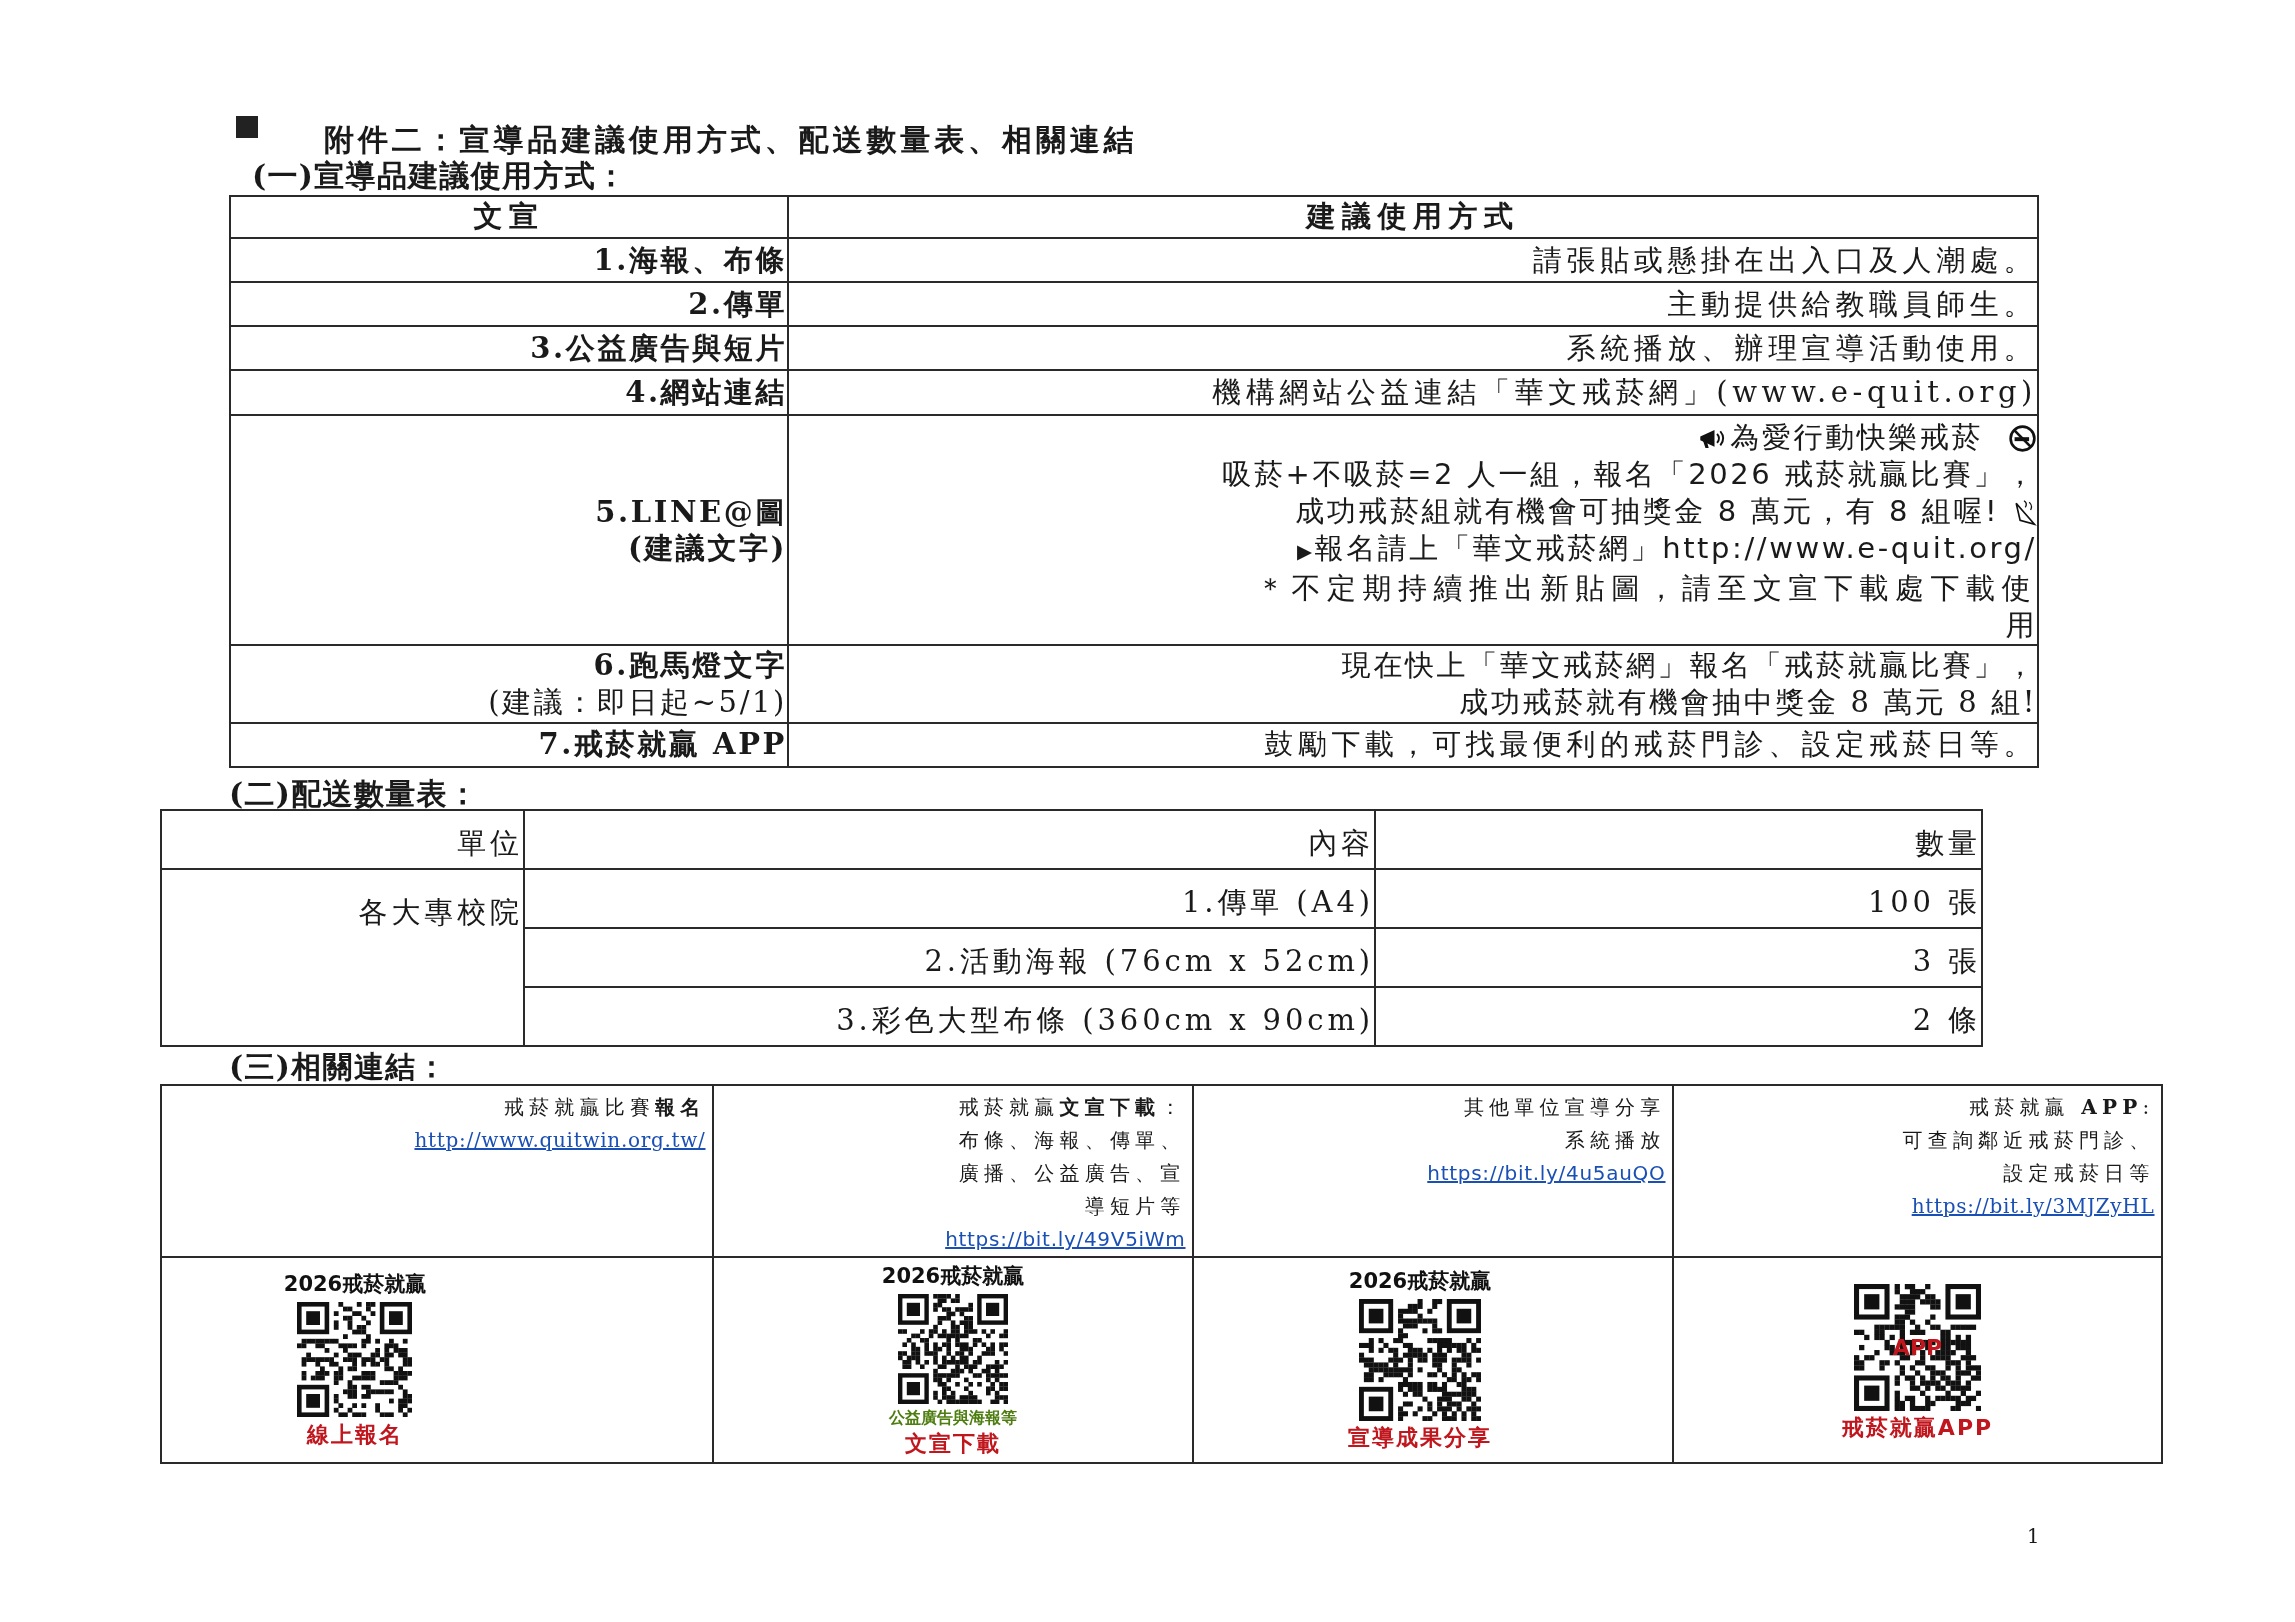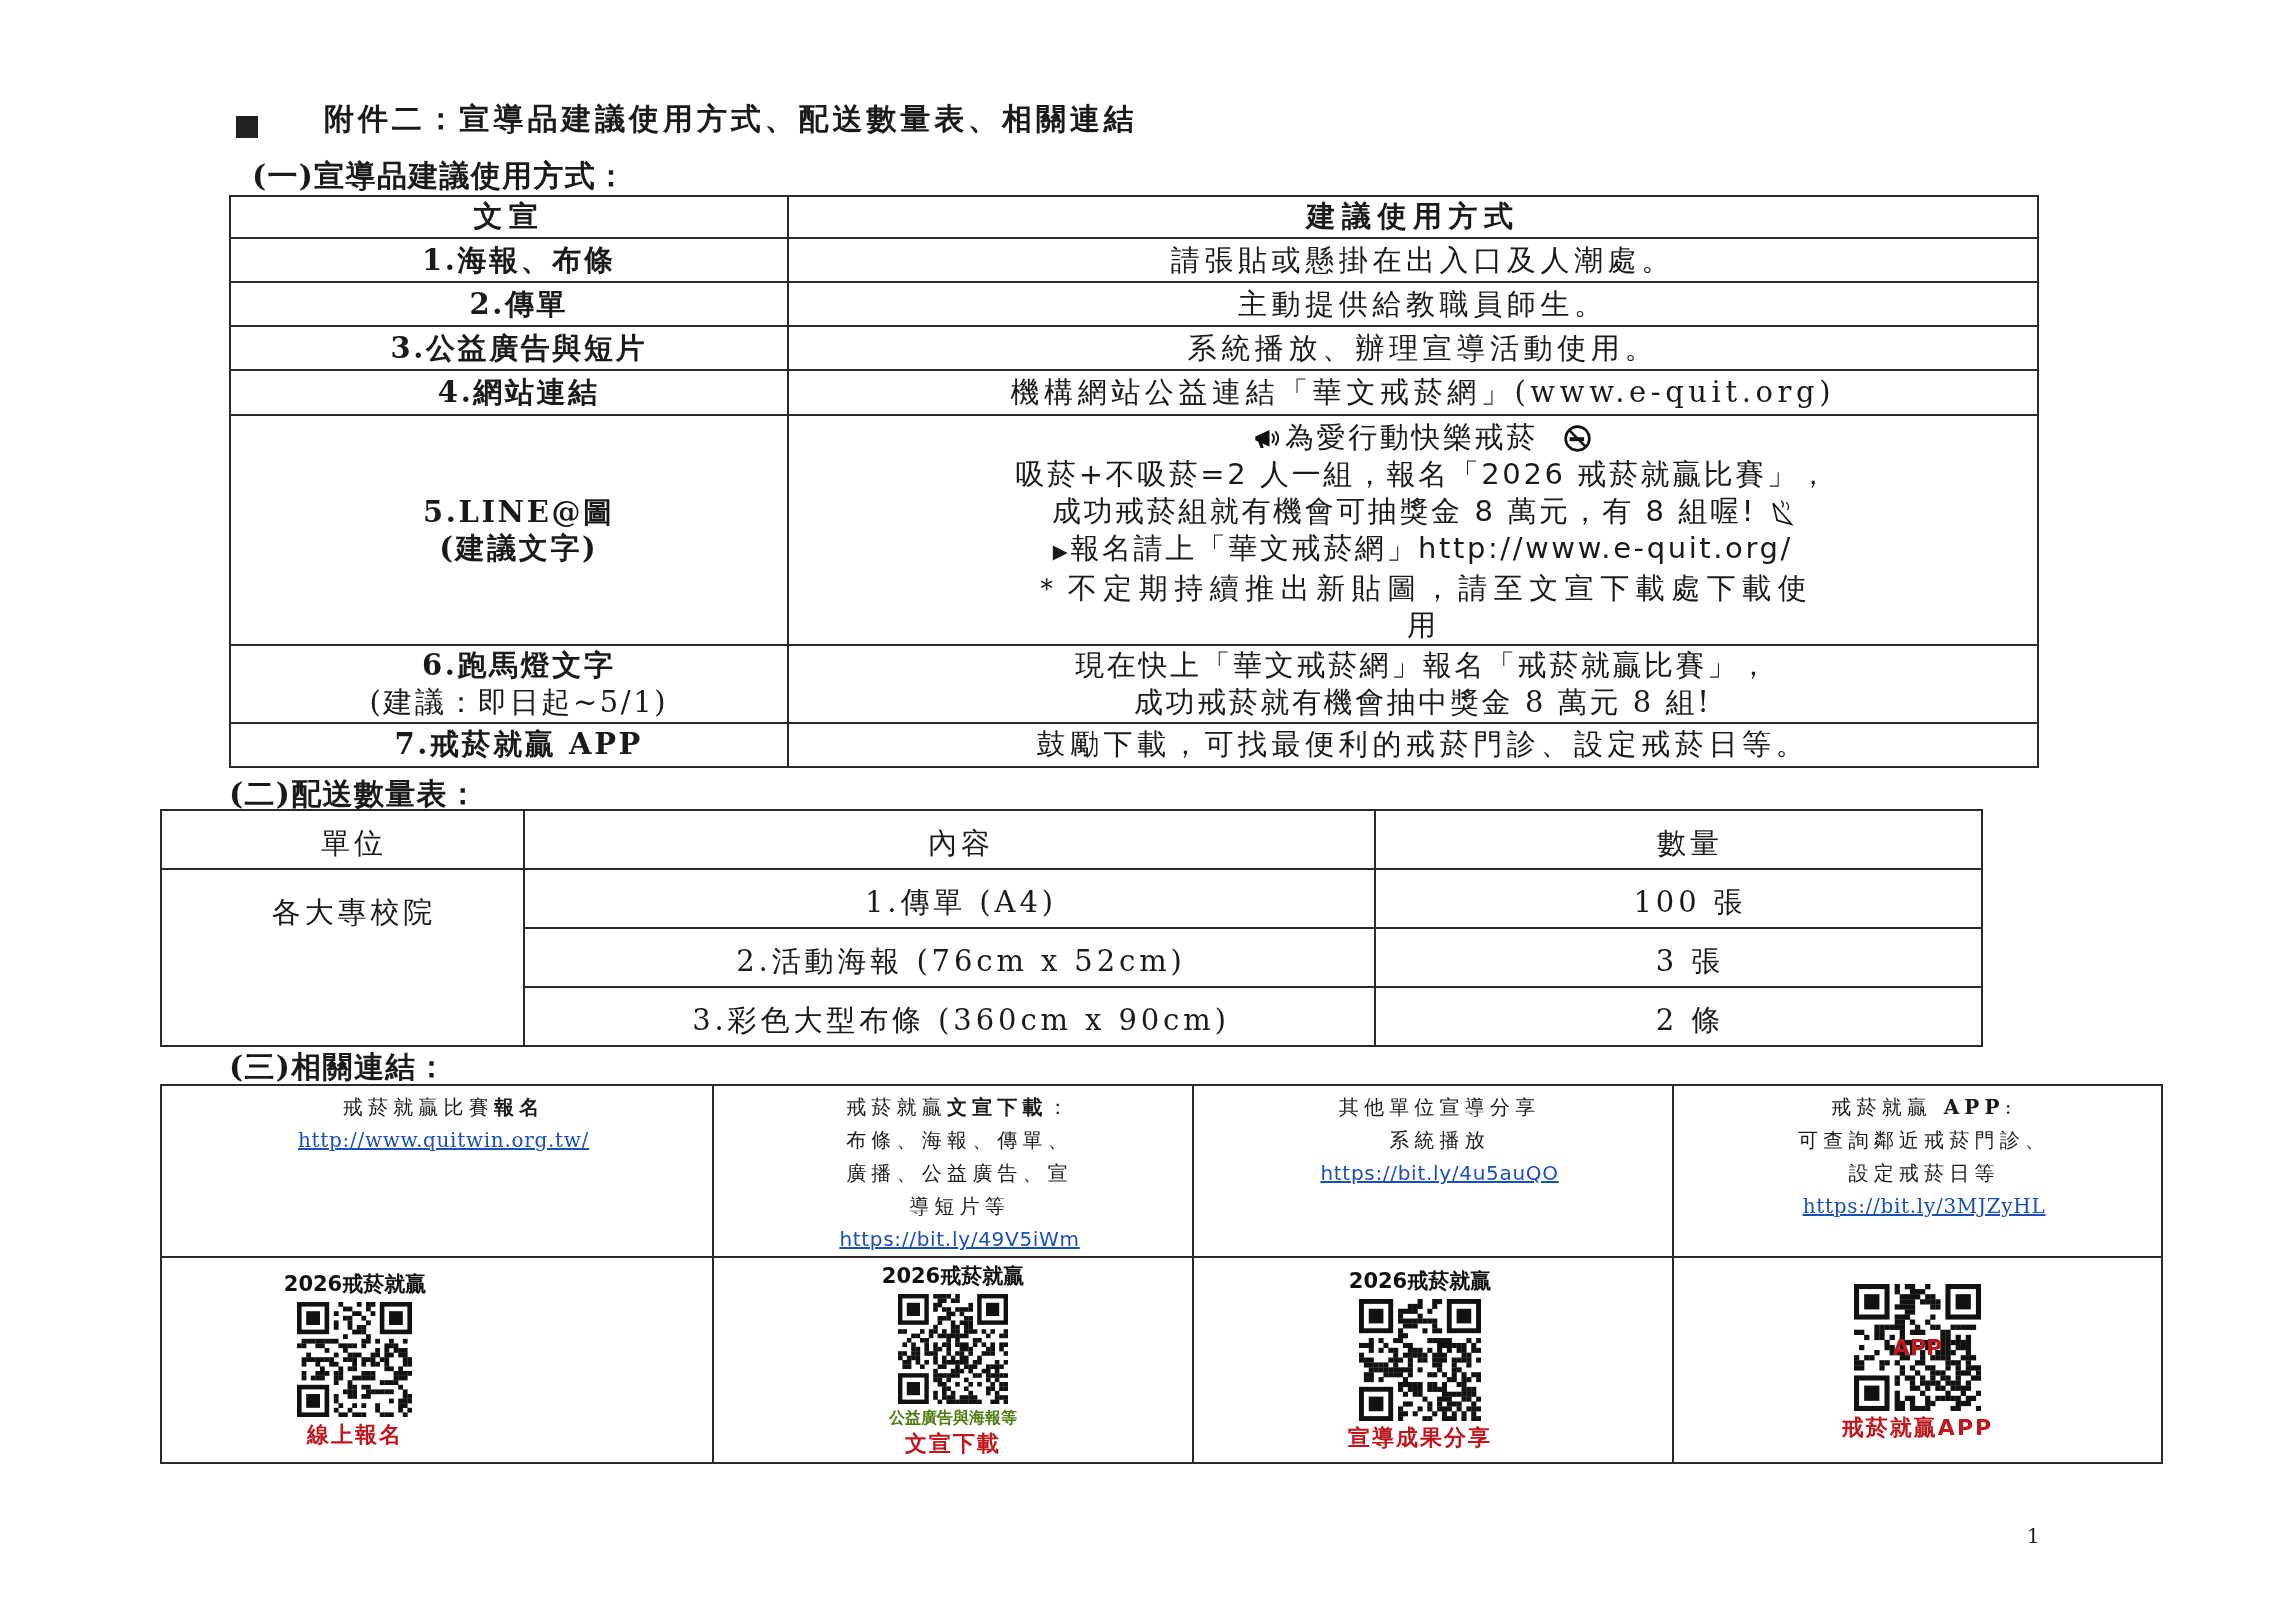--- a/index.html
+++ b/index.html
@@ -4,21 +4,21 @@
 <style>
   html, body { margin:0; padding:0; background:#ffffff; }
   body { width:2295px; height:1623px; position:relative; overflow:hidden;
          font-family:"DejaVu Serif","Liberation Serif",serif; color:#1a1a1a; }
   .abs { position:absolute; }
   .bullet-square { width:22px; height:22px; background:#222; }
   .title { font-size:30px; font-weight:bold; letter-spacing:3.9px; white-space:nowrap; }
   .section { font-size:30px; font-weight:bold; letter-spacing:1.3px; white-space:nowrap; }
 
   table { border-collapse:collapse; position:absolute; table-layout:fixed; }
-  td, th { border:2px solid #2a2a2a; vertical-align:middle; padding:0 0 0 19.6px; text-align:center; }
+  td, th { border:2px solid #2a2a2a; vertical-align:middle; padding:0 0 0 19.6px; text-align:right; }
 
   
   #t1 { left:229px; top:195px; width:1807px; }
   #t1 col.c1 { width:558px; } #t1 col.c2 { width:1250px; }
   #t1 th { font-size:29px; font-weight:bold; text-align:center; padding:0; letter-spacing:6.5px; height:40px;margin-left:8px; }
   #t1 td { font-size:29px; letter-spacing:4.6px; line-height:1.25; }
   #t1 td.label { font-weight:bold; letter-spacing:2.6px; padding-left:19.6px; }
   #t1 td.label .sub { font-weight:normal; display:block; }
   .line-text { display:block; font-family:"DejaVu Sans","Liberation Sans",sans-serif; font-size:29px; letter-spacing:2.6px; line-height:37px; }
   .line-text.serif { font-family:"DejaVu Serif","Liberation Serif",serif; }
@@ -45,21 +45,21 @@
   .qr-box { position:relative; }
   .qr-overlay { position:absolute; left:50%; top:50%; transform:translate(-50%,-50%);
                 font-family:"DejaVu Sans","Liberation Sans",sans-serif; font-weight:bold; font-size:22px; color:#c0161d; }
   .page-num { font-size:19.6px; font-family:"DejaVu Serif","Liberation Serif",serif; }
   .icon-inline { display:inline-block; vertical-align:middle; }
 </style>
 </head>
 <body>
 
 <div class="abs bullet-square" style="left:236px; top:116px;"></div>
-<div class="abs title" style="left:324px; top:99px;">附件二：宣導品建議使用方式、配送數量表、相關連結</div>
+<div class="abs title" style="left:324px; top:120px;">附件二：宣導品建議使用方式、配送數量表、相關連結</div>
 
 <div class="abs section" style="left:252px; top:156px;">(一)宣導品建議使用方式：</div>
 
 <table id="t1">
   <colgroup>
       <col class="c1">
       <col class="c2">
     </colgroup>
   <tbody>
       <tr style="height:40px;">

